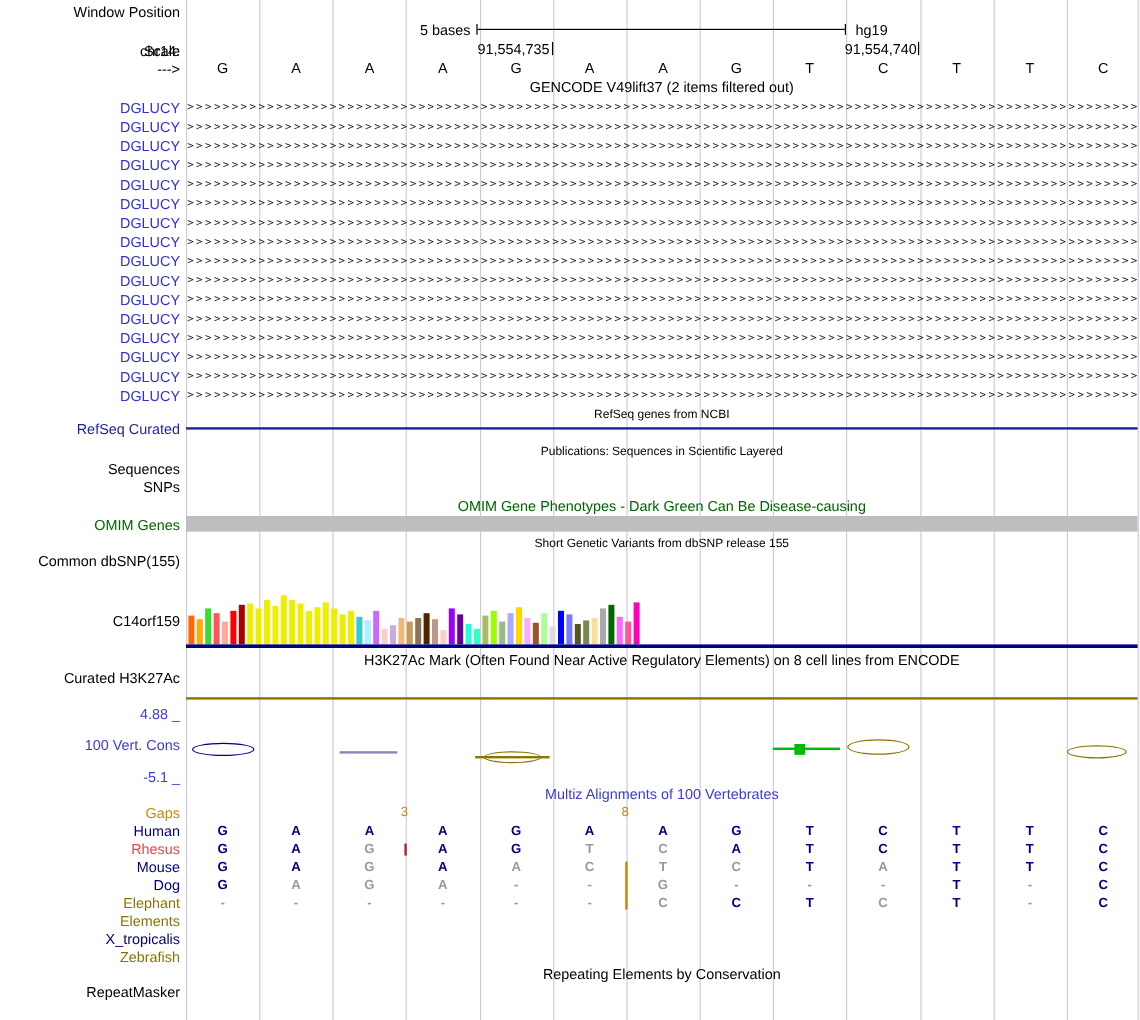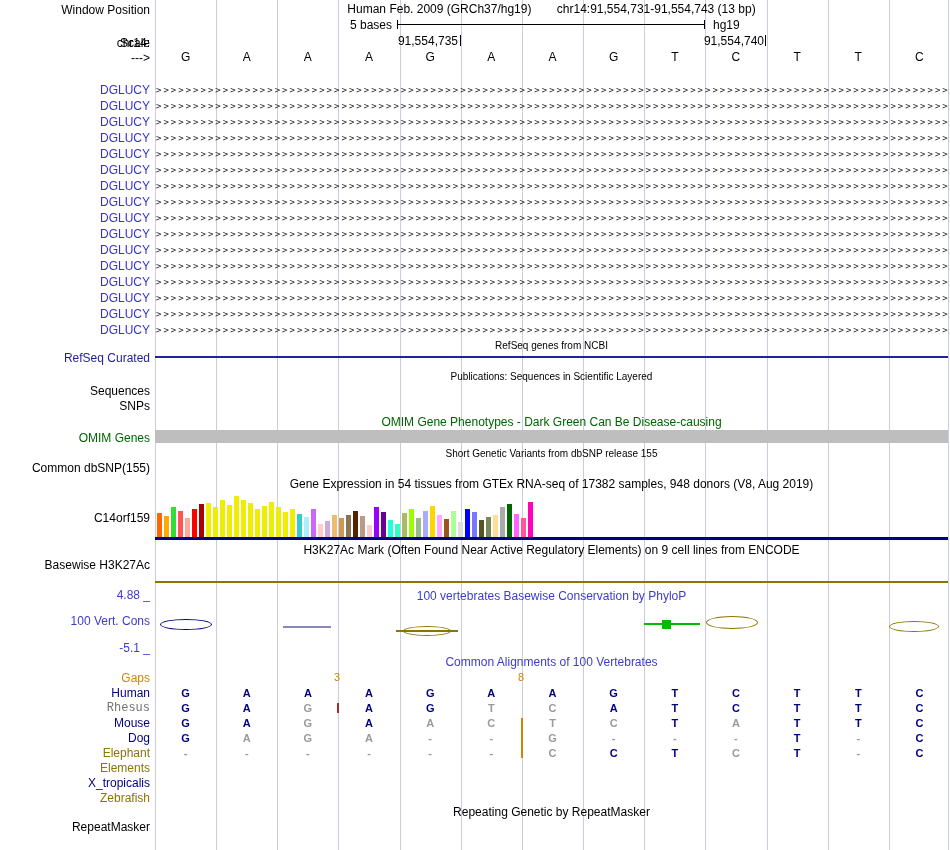--- a/index.html
+++ b/index.html
@@ -29,24 +29,20 @@
       <div style="position: absolute; left: 583px; top: 0px; width: 1px; height: 850px; background: rgb(204, 204, 220);"></div>
       <div style="position: absolute; left: 644px; top: 0px; width: 1px; height: 850px; background: rgb(204, 204, 220);"></div>
       <div style="position: absolute; left: 705px; top: 0px; width: 1px; height: 850px; background: rgb(204, 204, 220);"></div>
       <div style="position: absolute; left: 767px; top: 0px; width: 1px; height: 850px; background: rgb(204, 204, 220);"></div>
       <div style="position: absolute; left: 828px; top: 0px; width: 1px; height: 850px; background: rgb(204, 204, 220);"></div>
       <div style="position: absolute; left: 889px; top: 0px; width: 1px; height: 850px; background: rgb(204, 204, 220);"></div>
       <div style="position: absolute; left: 948px; top: 0px; width: 1px; height: 850px; background: rgb(204, 204, 220);"></div>
     </div>
 
   <div class="llabel" style="top:3px">Window Position</div>
-  <div class="hdr" style="top:3px">
-    <span>Human Feb. 2009 (GRCh37/hg19)</span>
-    <span style="margin-left:22px">chr14:91,554,731-91,554,743 (13 bp)</span>
-  </div>
 
   <div class="llabel" style="top:36px">Scale</div>
   <div class="ticktext" style="top:19px;right:558px">5 bases</div>
   <div class="scalebar" style="left:397px;top:20px;width:308px;height:9px">
       <div></div>
     </div>
   <div class="ticktext" style="top:19px;left:713px">hg19</div>
 
   <div class="llabel" style="top:36px">chr14:</div>
   <div class="ticktext" style="top:35px;right:492px">91,554,735</div>
@@ -64,20 +60,21 @@
       <div style="position: absolute; left: 481.346px; top: 50px; width: 20px; text-align: center; font-size: 12px; color: rgb(0, 0, 0);">A</div>
       <div style="position: absolute; left: 542.5px; top: 50px; width: 20px; text-align: center; font-size: 12px; color: rgb(0, 0, 0);">A</div>
       <div style="position: absolute; left: 603.654px; top: 50px; width: 20px; text-align: center; font-size: 12px; color: rgb(0, 0, 0);">G</div>
       <div style="position: absolute; left: 664.808px; top: 50px; width: 20px; text-align: center; font-size: 12px; color: rgb(0, 0, 0);">T</div>
       <div style="position: absolute; left: 725.962px; top: 50px; width: 20px; text-align: center; font-size: 12px; color: rgb(0, 0, 0);">C</div>
       <div style="position: absolute; left: 787.115px; top: 50px; width: 20px; text-align: center; font-size: 12px; color: rgb(0, 0, 0);">T</div>
       <div style="position: absolute; left: 848.269px; top: 50px; width: 20px; text-align: center; font-size: 12px; color: rgb(0, 0, 0);">T</div>
       <div style="position: absolute; left: 909.423px; top: 50px; width: 20px; text-align: center; font-size: 12px; color: rgb(0, 0, 0);">C</div>
     </div>
 
+  <div class="hdr" style="top:67px">GENCODE V49lift37 (2 items filtered out)</div>
   <div id="gencode-track">
       <div style="position: absolute; left: auto; right: 800px; top: 83px; font-size: 12px; line-height: 14px; white-space: nowrap; color: rgb(51, 51, 204);">DGLUCY</div>
       <div style="position: absolute; left: 156px; top: 82px; width: 792px; height: 16px; overflow: hidden; white-space: nowrap; line-height: 16px; font-family: &quot;DejaVu Sans Mono&quot;, monospace; font-size: 9px; letter-spacing: 2px; color: rgb(26, 26, 26);">&gt;&gt;&gt;&gt;&gt;&gt;&gt;&gt;&gt;&gt;&gt;&gt;&gt;&gt;&gt;&gt;&gt;&gt;&gt;&gt;&gt;&gt;&gt;&gt;&gt;&gt;&gt;&gt;&gt;&gt;&gt;&gt;&gt;&gt;&gt;&gt;&gt;&gt;&gt;&gt;&gt;&gt;&gt;&gt;&gt;&gt;&gt;&gt;&gt;&gt;&gt;&gt;&gt;&gt;&gt;&gt;&gt;&gt;&gt;&gt;&gt;&gt;&gt;&gt;&gt;&gt;&gt;&gt;&gt;&gt;&gt;&gt;&gt;&gt;&gt;&gt;&gt;&gt;&gt;&gt;&gt;&gt;&gt;&gt;&gt;&gt;&gt;&gt;&gt;&gt;&gt;&gt;&gt;&gt;&gt;&gt;&gt;&gt;&gt;&gt;&gt;&gt;&gt;&gt;&gt;&gt;&gt;&gt;&gt;&gt;&gt;&gt;&gt;&gt;&gt;&gt;&gt;&gt;&gt;&gt;&gt;&gt;&gt;&gt;&gt;&gt;&gt;&gt;&gt;&gt;</div>
       <div style="position: absolute; left: auto; right: 800px; top: 99px; font-size: 12px; line-height: 14px; white-space: nowrap; color: rgb(51, 51, 204);">DGLUCY</div>
       <div style="position: absolute; left: 156px; top: 98px; width: 792px; height: 16px; overflow: hidden; white-space: nowrap; line-height: 16px; font-family: &quot;DejaVu Sans Mono&quot;, monospace; font-size: 9px; letter-spacing: 2px; color: rgb(26, 26, 26);">&gt;&gt;&gt;&gt;&gt;&gt;&gt;&gt;&gt;&gt;&gt;&gt;&gt;&gt;&gt;&gt;&gt;&gt;&gt;&gt;&gt;&gt;&gt;&gt;&gt;&gt;&gt;&gt;&gt;&gt;&gt;&gt;&gt;&gt;&gt;&gt;&gt;&gt;&gt;&gt;&gt;&gt;&gt;&gt;&gt;&gt;&gt;&gt;&gt;&gt;&gt;&gt;&gt;&gt;&gt;&gt;&gt;&gt;&gt;&gt;&gt;&gt;&gt;&gt;&gt;&gt;&gt;&gt;&gt;&gt;&gt;&gt;&gt;&gt;&gt;&gt;&gt;&gt;&gt;&gt;&gt;&gt;&gt;&gt;&gt;&gt;&gt;&gt;&gt;&gt;&gt;&gt;&gt;&gt;&gt;&gt;&gt;&gt;&gt;&gt;&gt;&gt;&gt;&gt;&gt;&gt;&gt;&gt;&gt;&gt;&gt;&gt;&gt;&gt;&gt;&gt;&gt;&gt;&gt;&gt;&gt;&gt;&gt;&gt;&gt;&gt;&gt;&gt;&gt;&gt;</div>
       <div style="position: absolute; left: auto; right: 800px; top: 115px; font-size: 12px; line-height: 14px; white-space: nowrap; color: rgb(51, 51, 204);">DGLUCY</div>
       <div style="position: absolute; left: 156px; top: 114px; width: 792px; height: 16px; overflow: hidden; white-space: nowrap; line-height: 16px; font-family: &quot;DejaVu Sans Mono&quot;, monospace; font-size: 9px; letter-spacing: 2px; color: rgb(26, 26, 26);">&gt;&gt;&gt;&gt;&gt;&gt;&gt;&gt;&gt;&gt;&gt;&gt;&gt;&gt;&gt;&gt;&gt;&gt;&gt;&gt;&gt;&gt;&gt;&gt;&gt;&gt;&gt;&gt;&gt;&gt;&gt;&gt;&gt;&gt;&gt;&gt;&gt;&gt;&gt;&gt;&gt;&gt;&gt;&gt;&gt;&gt;&gt;&gt;&gt;&gt;&gt;&gt;&gt;&gt;&gt;&gt;&gt;&gt;&gt;&gt;&gt;&gt;&gt;&gt;&gt;&gt;&gt;&gt;&gt;&gt;&gt;&gt;&gt;&gt;&gt;&gt;&gt;&gt;&gt;&gt;&gt;&gt;&gt;&gt;&gt;&gt;&gt;&gt;&gt;&gt;&gt;&gt;&gt;&gt;&gt;&gt;&gt;&gt;&gt;&gt;&gt;&gt;&gt;&gt;&gt;&gt;&gt;&gt;&gt;&gt;&gt;&gt;&gt;&gt;&gt;&gt;&gt;&gt;&gt;&gt;&gt;&gt;&gt;&gt;&gt;&gt;&gt;&gt;&gt;&gt;</div>
       <div style="position: absolute; left: auto; right: 800px; top: 131px; font-size: 12px; line-height: 14px; white-space: nowrap; color: rgb(51, 51, 204);">DGLUCY</div>
       <div style="position: absolute; left: 156px; top: 130px; width: 792px; height: 16px; overflow: hidden; white-space: nowrap; line-height: 16px; font-family: &quot;DejaVu Sans Mono&quot;, monospace; font-size: 9px; letter-spacing: 2px; color: rgb(26, 26, 26);">&gt;&gt;&gt;&gt;&gt;&gt;&gt;&gt;&gt;&gt;&gt;&gt;&gt;&gt;&gt;&gt;&gt;&gt;&gt;&gt;&gt;&gt;&gt;&gt;&gt;&gt;&gt;&gt;&gt;&gt;&gt;&gt;&gt;&gt;&gt;&gt;&gt;&gt;&gt;&gt;&gt;&gt;&gt;&gt;&gt;&gt;&gt;&gt;&gt;&gt;&gt;&gt;&gt;&gt;&gt;&gt;&gt;&gt;&gt;&gt;&gt;&gt;&gt;&gt;&gt;&gt;&gt;&gt;&gt;&gt;&gt;&gt;&gt;&gt;&gt;&gt;&gt;&gt;&gt;&gt;&gt;&gt;&gt;&gt;&gt;&gt;&gt;&gt;&gt;&gt;&gt;&gt;&gt;&gt;&gt;&gt;&gt;&gt;&gt;&gt;&gt;&gt;&gt;&gt;&gt;&gt;&gt;&gt;&gt;&gt;&gt;&gt;&gt;&gt;&gt;&gt;&gt;&gt;&gt;&gt;&gt;&gt;&gt;&gt;&gt;&gt;&gt;&gt;&gt;&gt;</div>
       <div style="position: absolute; left: auto; right: 800px; top: 147px; font-size: 12px; line-height: 14px; white-space: nowrap; color: rgb(51, 51, 204);">DGLUCY</div>
@@ -114,21 +111,20 @@
   <div class="llabel" style="top:384px">Sequences</div>
   <div class="llabel" style="top:399px">SNPs</div>
 
   <div class="hdr" style="top: 416px; color: rgb(0, 100, 0);">OMIM Gene Phenotypes - Dark Green Can Be Disease-causing</div>
   <div class="llabel" style="top: 431px; color: rgb(0, 100, 0);">OMIM Genes</div>
   <div class="abs" style="left: 155px; top: 430px; width: 793px; height: 13px; background: rgb(190, 190, 190);"></div>
 
   <div class="hdr hdr-sm" style="top:447px">Short Genetic Variants from dbSNP release 155</div>
   <div class="llabel" style="top:461px">Common dbSNP(155)</div>
 
-  <div class="hdr" style="top:478px">Gene Expression in 54 tissues from GTEx RNA-seq of 17382 samples, 948 donors (V8, Aug 2019)</div>
   <div class="llabel" style="top:511px">C14orf159</div>
   <div id="gtex-bars">
       <div style="position: absolute; left: 157px; top: 513px; width: 5px; height: 24px; background: rgb(255, 102, 0);"></div>
       <div style="position: absolute; left: 164px; top: 516px; width: 5px; height: 21px; background: rgb(255, 170, 0);"></div>
       <div style="position: absolute; left: 171px; top: 507px; width: 5px; height: 30px; background: rgb(51, 221, 51);"></div>
       <div style="position: absolute; left: 178px; top: 511px; width: 5px; height: 26px; background: rgb(255, 85, 85);"></div>
       <div style="position: absolute; left: 185px; top: 518px; width: 5px; height: 19px; background: rgb(255, 170, 153);"></div>
       <div style="position: absolute; left: 192px; top: 509px; width: 5px; height: 28px; background: rgb(255, 0, 0);"></div>
       <div style="position: absolute; left: 199px; top: 504px; width: 5px; height: 33px; background: rgb(170, 0, 0);"></div>
       <div style="position: absolute; left: 206px; top: 503px; width: 5px; height: 34px; background: rgb(238, 238, 0);"></div>
@@ -174,59 +170,58 @@
       <div style="position: absolute; left: 486px; top: 517px; width: 5px; height: 20px; background: rgb(119, 136, 85);"></div>
       <div style="position: absolute; left: 493px; top: 515px; width: 5px; height: 22px; background: rgb(255, 221, 153);"></div>
       <div style="position: absolute; left: 500px; top: 507px; width: 5px; height: 30px; background: rgb(170, 170, 170);"></div>
       <div style="position: absolute; left: 507px; top: 504px; width: 5px; height: 33px; background: rgb(0, 102, 0);"></div>
       <div style="position: absolute; left: 514px; top: 514px; width: 5px; height: 23px; background: rgb(255, 102, 255);"></div>
       <div style="position: absolute; left: 521px; top: 518px; width: 5px; height: 19px; background: rgb(255, 85, 153);"></div>
       <div style="position: absolute; left: 528px; top: 502px; width: 5px; height: 35px; background: rgb(255, 0, 187);"></div>
     </div>
   <div class="abs" style="left: 155px; top: 537px; width: 793px; height: 3px; background: rgb(0, 0, 128);"></div>
 
-  <div class="hdr" style="top:544px">H3K27Ac Mark (Often Found Near Active Regulatory Elements) on 9 cell lines from ENCODE</div>
-  <div class="llabel" style="top:558px">Basewise H3K27Ac</div>
+  <div class="hdr" style="top:544px">H3K27Ac Mark (Often Found Near Active Regulatory Elements) on 8 cell lines from ENCODE</div>
+  <div class="llabel" style="top:558px">Curated H3K27Ac</div>
   <div class="abs" style="left: 155px; top: 581px; width: 793px; height: 2px; background: rgb(139, 117, 0);"></div>
 
   <div class="llabel" style="top: 588px; color: rgb(60, 60, 204);">4.88 _</div>
-  <div class="hdr" style="top: 590px; color: rgb(60, 60, 204);">100 vertebrates Basewise Conservation by PhyloP</div>
   <div class="llabel" style="top: 614px; color: rgb(60, 60, 204);">100 Vert. Cons</div>
   <div class="llabel" style="top: 641px; color: rgb(60, 60, 204);">-5.1 _</div>
   <div id="conservation-glyphs">
       <div style="position: absolute; left: 160px; top: 619px; width: 52px; height: 11px; border: 1px solid rgb(0, 0, 128); border-radius: 50%;"></div>
       <div style="position: absolute; left: 283px; top: 626px; width: 48px; height: 2px; background: rgb(136, 136, 187);"></div>
       <div style="position: absolute; left: 396px; top: 630px; width: 62px; height: 2px; background: rgb(139, 117, 0);"></div>
       <div style="position: absolute; left: 403px; top: 626px; width: 48px; height: 10px; border: 1px solid rgb(139, 117, 0); border-radius: 50%;"></div>
       <div style="position: absolute; left: 644px; top: 623px; width: 56px; height: 2px; background: rgb(0, 187, 0);"></div>
       <div style="position: absolute; left: 662px; top: 620px; width: 9px; height: 9px; background: rgb(0, 187, 0);"></div>
       <div style="position: absolute; left: 706px; top: 616px; width: 52px; height: 13px; border: 1px solid rgb(139, 117, 0); border-radius: 50%;"></div>
       <div style="position: absolute; left: 889px; top: 621px; width: 50px; height: 11px; border: 1px solid rgb(139, 117, 0); border-radius: 50%;"></div>
     </div>
 
-  <div class="hdr" style="top: 656px; color: rgb(60, 60, 204);">Common Alignments of 100 Vertebrates</div>
+  <div class="hdr" style="top: 656px; color: rgb(60, 60, 204);">Multiz Alignments of 100 Vertebrates</div>
   <div class="llabel" style="top: 671px; color: rgb(204, 136, 0);">Gaps</div>
   <div id="multiz-track">
       <div style="position: absolute; left: 334px; top: 670px; font-size: 11px; line-height: 14px; color: rgb(204, 136, 0);">3</div>
       <div style="position: absolute; left: 518px; top: 670px; font-size: 11px; line-height: 14px; color: rgb(204, 136, 0);">8</div>
       <div style="position: absolute; left: auto; right: 800px; top: 686px; font-size: 12px; line-height: 14px; white-space: nowrap; color: rgb(0, 0, 128);">Human</div>
       <div style="position: absolute; left: 176.577px; top: 686px; width: 18px; text-align: center; font-size: 11px; font-weight: bold; line-height: 14px; color: rgb(0, 0, 128);">G</div>
       <div style="position: absolute; left: 237.731px; top: 686px; width: 18px; text-align: center; font-size: 11px; font-weight: bold; line-height: 14px; color: rgb(0, 0, 128);">A</div>
       <div style="position: absolute; left: 298.885px; top: 686px; width: 18px; text-align: center; font-size: 11px; font-weight: bold; line-height: 14px; color: rgb(0, 0, 128);">A</div>
       <div style="position: absolute; left: 360.038px; top: 686px; width: 18px; text-align: center; font-size: 11px; font-weight: bold; line-height: 14px; color: rgb(0, 0, 128);">A</div>
       <div style="position: absolute; left: 421.192px; top: 686px; width: 18px; text-align: center; font-size: 11px; font-weight: bold; line-height: 14px; color: rgb(0, 0, 128);">G</div>
       <div style="position: absolute; left: 482.346px; top: 686px; width: 18px; text-align: center; font-size: 11px; font-weight: bold; line-height: 14px; color: rgb(0, 0, 128);">A</div>
       <div style="position: absolute; left: 543.5px; top: 686px; width: 18px; text-align: center; font-size: 11px; font-weight: bold; line-height: 14px; color: rgb(0, 0, 128);">A</div>
       <div style="position: absolute; left: 604.654px; top: 686px; width: 18px; text-align: center; font-size: 11px; font-weight: bold; line-height: 14px; color: rgb(0, 0, 128);">G</div>
       <div style="position: absolute; left: 665.808px; top: 686px; width: 18px; text-align: center; font-size: 11px; font-weight: bold; line-height: 14px; color: rgb(0, 0, 128);">T</div>
       <div style="position: absolute; left: 726.962px; top: 686px; width: 18px; text-align: center; font-size: 11px; font-weight: bold; line-height: 14px; color: rgb(0, 0, 128);">C</div>
       <div style="position: absolute; left: 788.115px; top: 686px; width: 18px; text-align: center; font-size: 11px; font-weight: bold; line-height: 14px; color: rgb(0, 0, 128);">T</div>
       <div style="position: absolute; left: 849.269px; top: 686px; width: 18px; text-align: center; font-size: 11px; font-weight: bold; line-height: 14px; color: rgb(0, 0, 128);">T</div>
       <div style="position: absolute; left: 910.423px; top: 686px; width: 18px; text-align: center; font-size: 11px; font-weight: bold; line-height: 14px; color: rgb(0, 0, 128);">C</div>
-      <div style="position: absolute; left: auto; right: 800px; top: 701px; font-size: 12px; line-height: 14px; white-space: nowrap; color: #737373; font-family: Liberation Mono, monospace;">Rhesus</div>
+      <div style="position: absolute; left: auto; right: 800px; top: 701px; font-size: 12px; line-height: 14px; white-space: nowrap; color: #ef4444;">Rhesus</div>
       <div style="position: absolute; left: 176.577px; top: 701px; width: 18px; text-align: center; font-size: 11px; font-weight: bold; line-height: 14px; color: rgb(0, 0, 128);">G</div>
       <div style="position: absolute; left: 237.731px; top: 701px; width: 18px; text-align: center; font-size: 11px; font-weight: bold; line-height: 14px; color: rgb(0, 0, 128);">A</div>
       <div style="position: absolute; left: 298.885px; top: 701px; width: 18px; text-align: center; font-size: 11px; font-weight: bold; line-height: 14px; color: rgb(154, 154, 154);">G</div>
       <div style="position: absolute; left: 360.038px; top: 701px; width: 18px; text-align: center; font-size: 11px; font-weight: bold; line-height: 14px; color: rgb(0, 0, 128);">A</div>
       <div style="position: absolute; left: 421.192px; top: 701px; width: 18px; text-align: center; font-size: 11px; font-weight: bold; line-height: 14px; color: rgb(0, 0, 128);">G</div>
       <div style="position: absolute; left: 482.346px; top: 701px; width: 18px; text-align: center; font-size: 11px; font-weight: bold; line-height: 14px; color: rgb(154, 154, 154);">T</div>
       <div style="position: absolute; left: 543.5px; top: 701px; width: 18px; text-align: center; font-size: 11px; font-weight: bold; line-height: 14px; color: rgb(154, 154, 154);">C</div>
       <div style="position: absolute; left: 604.654px; top: 701px; width: 18px; text-align: center; font-size: 11px; font-weight: bold; line-height: 14px; color: rgb(0, 0, 128);">A</div>
       <div style="position: absolute; left: 665.808px; top: 701px; width: 18px; text-align: center; font-size: 11px; font-weight: bold; line-height: 14px; color: rgb(0, 0, 128);">T</div>
       <div style="position: absolute; left: 726.962px; top: 701px; width: 18px; text-align: center; font-size: 11px; font-weight: bold; line-height: 14px; color: rgb(0, 0, 128);">C</div>
@@ -275,15 +270,15 @@
       <div style="position: absolute; left: 788.115px; top: 746px; width: 18px; text-align: center; font-size: 11px; font-weight: bold; line-height: 14px; color: rgb(0, 0, 128);">T</div>
       <div style="position: absolute; left: 849.269px; top: 746px; width: 18px; text-align: center; font-size: 11px; font-weight: bold; line-height: 14px; color: rgb(154, 154, 154);">-</div>
       <div style="position: absolute; left: 910.423px; top: 746px; width: 18px; text-align: center; font-size: 11px; font-weight: bold; line-height: 14px; color: rgb(0, 0, 128);">C</div>
       <div style="position: absolute; left: auto; right: 800px; top: 761px; font-size: 12px; line-height: 14px; white-space: nowrap; color: rgb(139, 117, 0);">Elements</div>
       <div style="position: absolute; left: auto; right: 800px; top: 776px; font-size: 12px; line-height: 14px; white-space: nowrap; color: rgb(0, 0, 128);">X_tropicalis</div>
       <div style="position: absolute; left: auto; right: 800px; top: 791px; font-size: 12px; line-height: 14px; white-space: nowrap; color: rgb(139, 117, 0);">Zebrafish</div>
       <div style="position: absolute; left: 337px; top: 703px; width: 2px; height: 10px; background: rgb(165, 42, 42);"></div>
       <div style="position: absolute; left: 521px; top: 718px; width: 2px; height: 40px; background: rgb(204, 136, 0);"></div>
     </div>
 
-  <div class="hdr" style="top:806px">Repeating Genetic by RepeatMasker</div>
+  <div class="hdr" style="top:806px">Repeating Elements by Conservation</div>
   <div class="llabel" style="top:820px">RepeatMasker</div>
 </div>
 
 </body></html>

